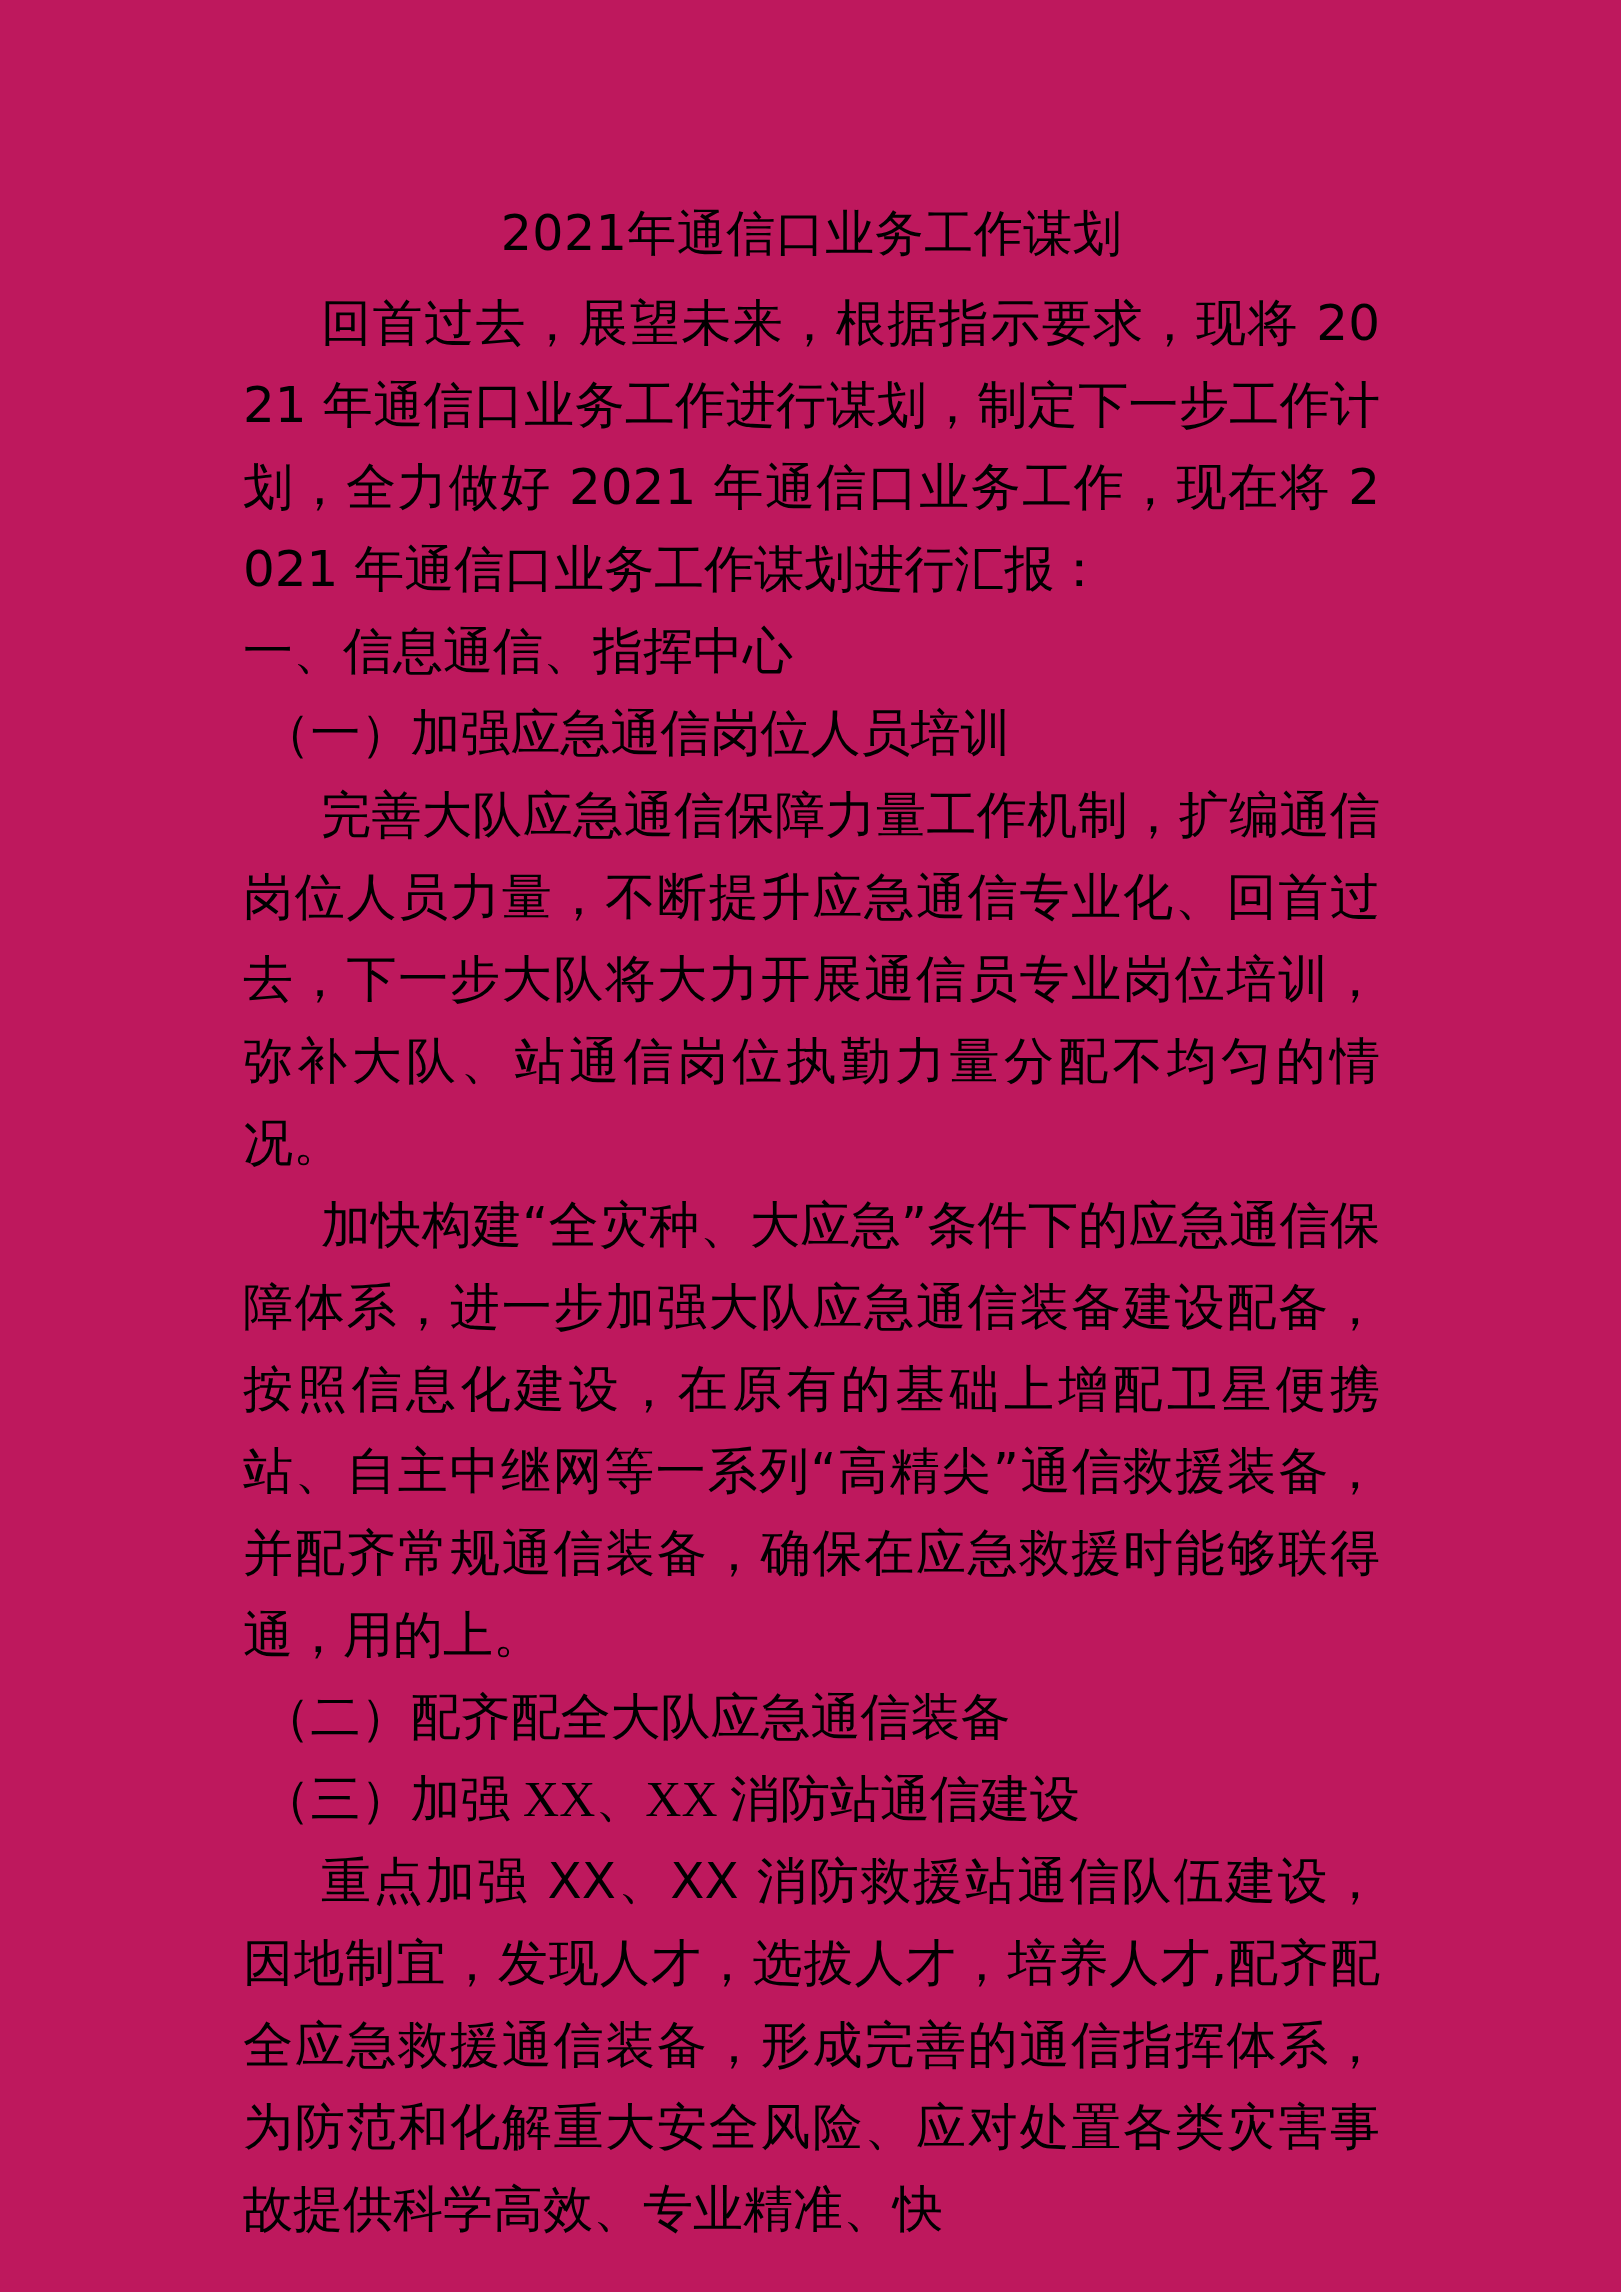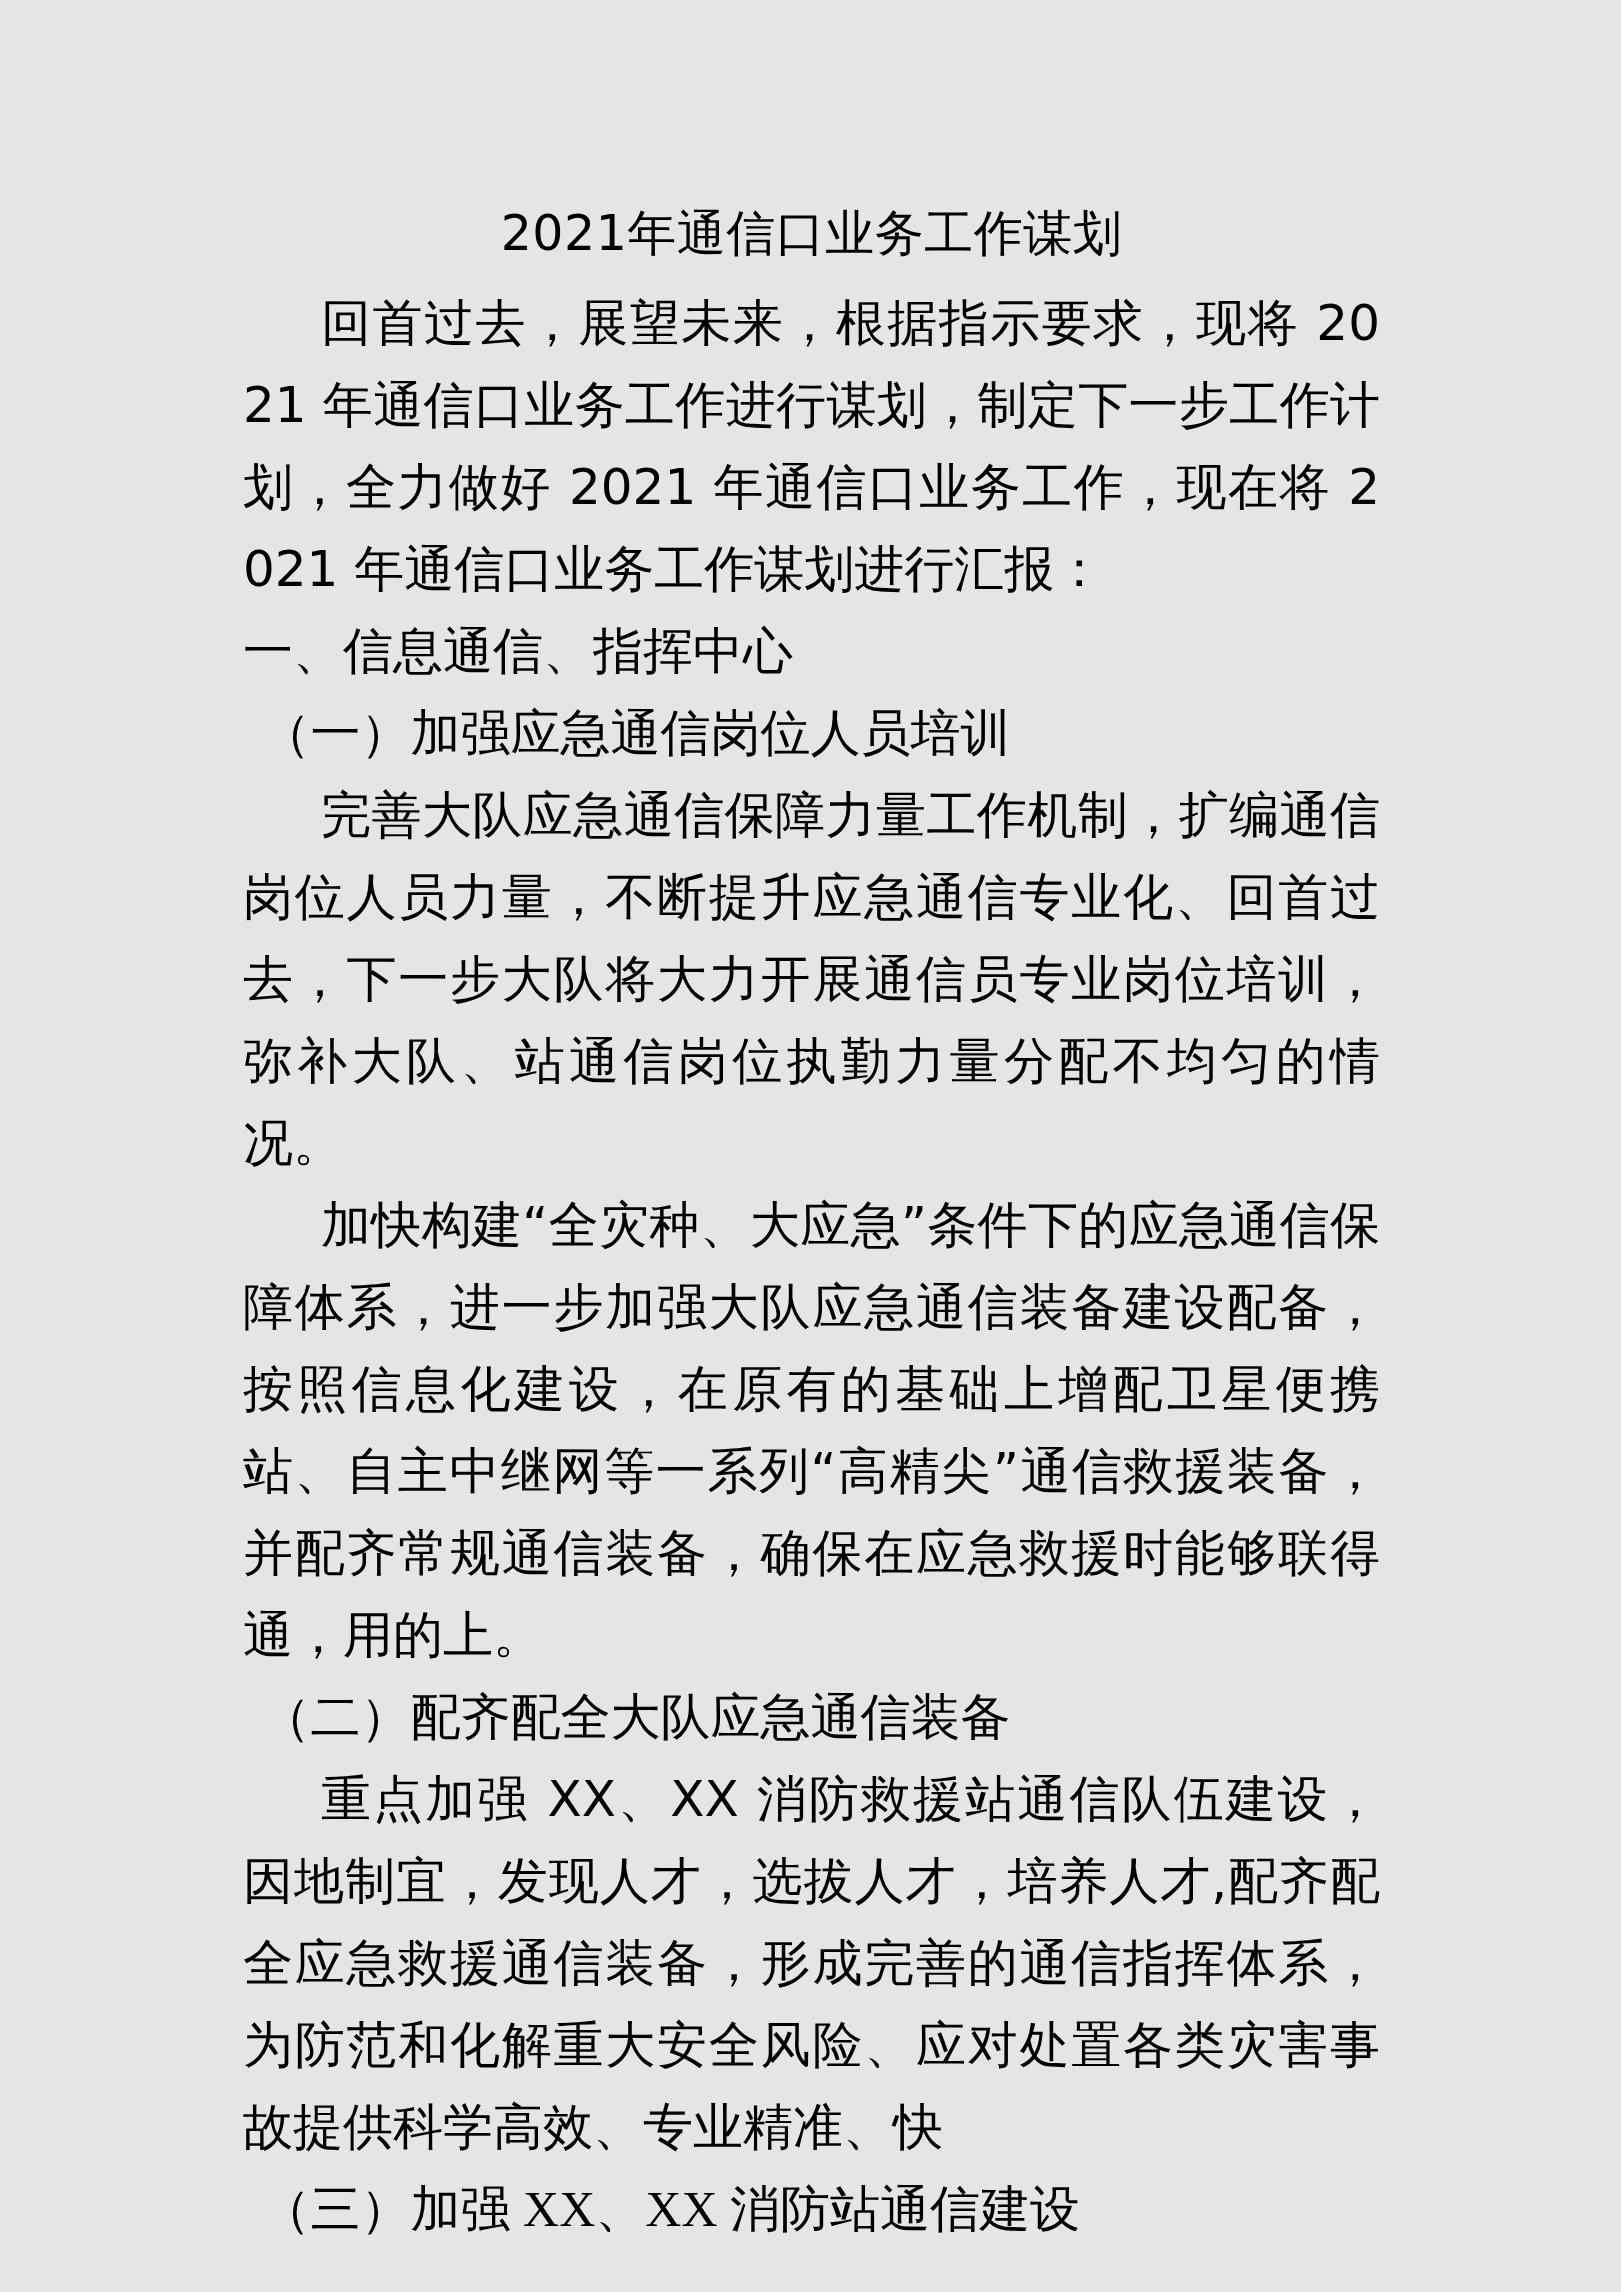--- a/index.html
+++ b/index.html
@@ -13,21 +13,21 @@
     overflow: hidden;
     font-family: "DejaVu Sans", "Liberation Sans", sans-serif;
     color: #000000;
     -webkit-font-smoothing: antialiased;
   }
 
   .page {
     position: relative;
     width: 1621px;
     height: 2293px;
-    background: #e5e5e5;
+    background: #be185d;
     box-sizing: border-box;
   }
 
   .content {
     position: absolute;
     left: 243px;
     top: 192px;
     width: 1137px;
   }
 
@@ -89,19 +89,19 @@
     <p class="para heading-1">一、信息通信、指挥中心</p>
 
     <p class="para heading-2">（一）加强应急通信岗位人员培训</p>
 
     <p class="para indent">完善大队应急通信保障力量工作机制，扩编通信岗位人员力量，不断提升应急通信专业化、回首过去，下一步大队将大力开展通信员专业岗位培训，弥补大队、站通信岗位执勤力量分配不均匀的情况。</p>
 
     <p class="para indent">加快构建“全灾种、大应急”条件下的应急通信保障体系，进一步加强大队应急通信装备建设配备，按照信息化建设，在原有的基础上增配卫星便携站、自主中继网等一系列“高精尖”通信救援装备，并配齐常规通信装备，确保在应急救援时能够联得通，用的上。</p>
 
     <p class="para heading-2">（二）配齐配全大队应急通信装备</p>
 
+    <p class="para heading-2">（三）加强 XX、XX 消防站通信建设</p>
+
     <p class="para indent">重点加强 XX、XX 消防救援站通信队伍建设，因地制宜，发现人才，选拔人才，培养人才,配齐配全应急救援通信装备，形成完善的通信指挥体系，为防范和化解重大安全风险、应对处置各类灾害事故提供科学高效、专业精准、快</p>
-
-    <p class="para heading-2">（三）加强 XX、XX 消防站通信建设</p>
 
   </div>
 </div>
 
 
 </body></html>

